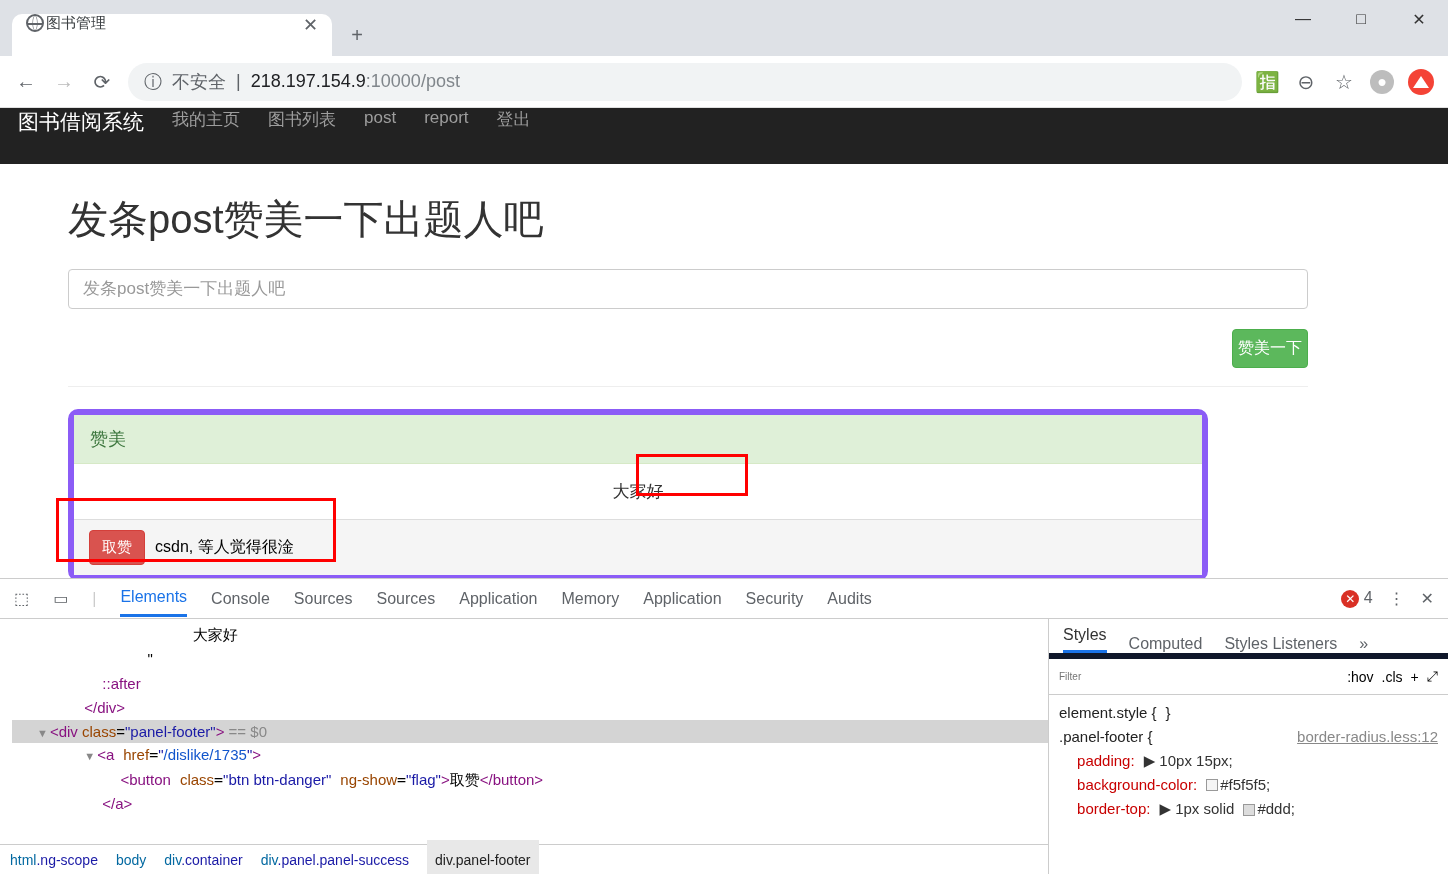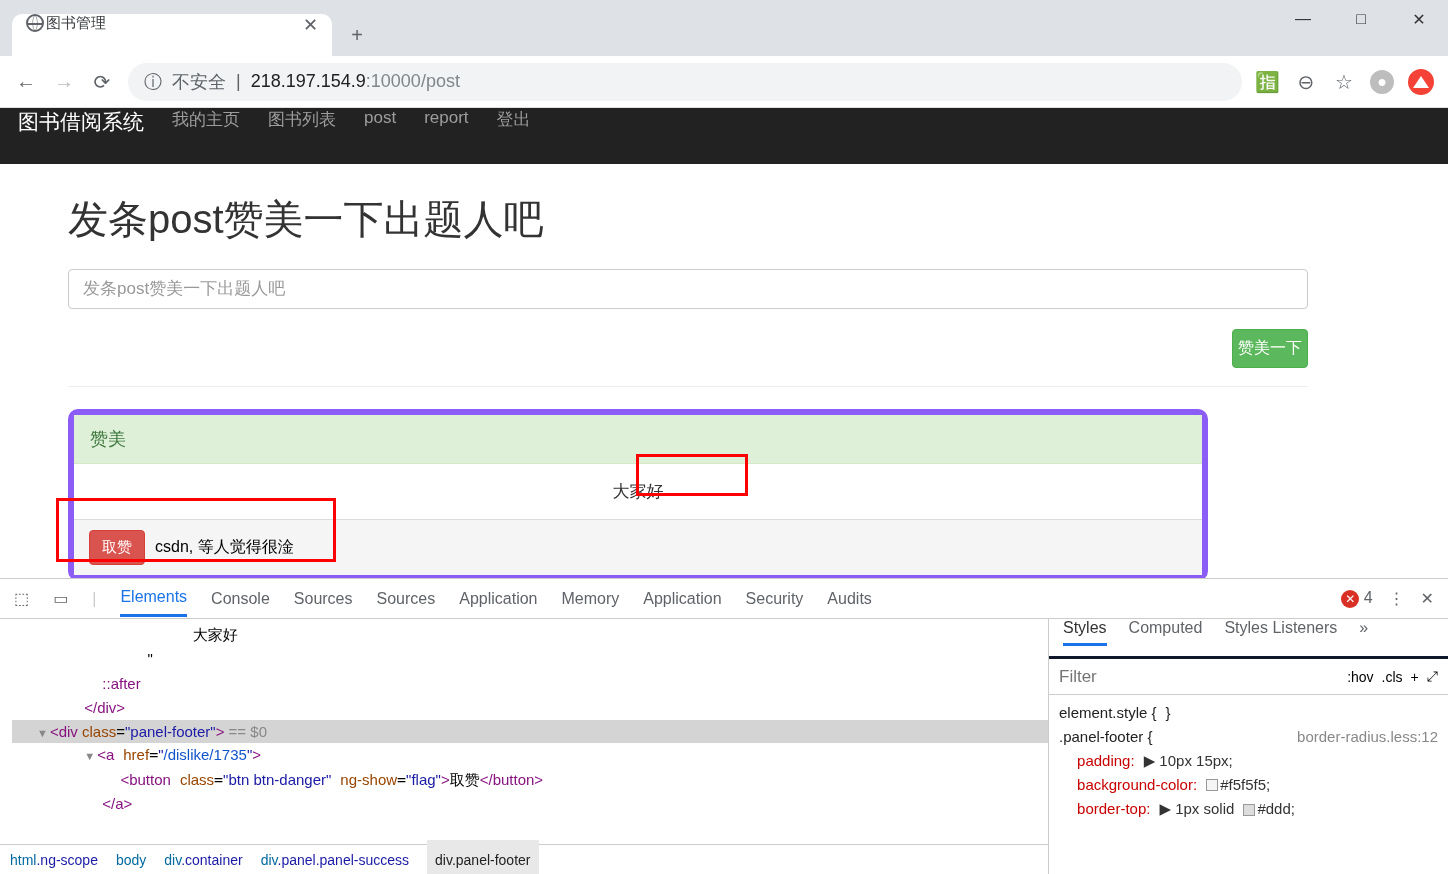--- a/index.html
+++ b/index.html
@@ -49,29 +49,29 @@
 .dt-code .v{color:#1a1aa6}
 .dt-code .lnk{color:#1155cc;}
 .dt-code .sel{background:#d4d4d4;display:block}
 .dt-code .dim{color:#888}
 .dt-crumbs{height:30px;border-top:1px solid #ccc;display:flex;align-items:center;font-size:14px;padding:0 10px;gap:18px;color:#5f6368}
 .dt-crumb{cursor:pointer}
 .dt-crumb .tg{color:#0369a1}
 .dt-crumb .cl{color:#1a1aa6}
 .dt-crumb.active{background:#e8e8e8;padding:12px 8px;color:#222}
 .dt-side{width:400px;border-left:1px solid #ccc;display:flex;flex-direction:column}
-.dt-stabs{height:40px;display:flex;align-items:flex-start;gap:22px;padding:0 14px;border-bottom:3px solid #0f172a;font-size:16px;color:#5f6368}
+.dt-stabs{height:40px;display:flex;align-items:flex-end;gap:22px;padding:0 14px;border-bottom:6px solid #0f172a;font-size:16px;color:#5f6368}
 .dt-stab.active{color:#333;border-bottom:3px solid #1a73e8;padding-bottom:6px}
 .dt-filter{height:36px;display:flex;align-items:center;padding:0 10px;border-bottom:1px solid #ccc;gap:8px;font-size:14px}
-.dt-filter input{flex:1;border:none;outline:none;font-size:17px}
+.dt-filter input{flex:1;border:none;outline:none;font-size:10px}
 .dt-styles{flex:1;font-family:Consolas,monospace;font-size:15px;line-height:1.55;padding:6px 10px;color:#333;overflow:hidden}
 .dt-styles .sel2{color:#222}
 .dt-styles .prop{color:#c80000}
 .dt-styles .val{color:#333}
-.dt-styles .src{color:#888;float:right;}
+.dt-styles .src{color:#888;float:right;text-decoration:underline}
 .dt-styles .sw{display:inline-block;width:12px;height:12px;border:1px solid #999;vertical-align:middle;margin-right:2px}
 .globe{width:18px;height:18px;border:2px solid #5f6368;border-radius:50%;position:relative;display:inline-block}
 .globe:before{content:"";position:absolute;inset:0;border-left:2px solid #5f6368;border-right:2px solid #5f6368;border-radius:50%;transform:scaleX(.4)}
 .globe:after{content:"";position:absolute;left:0;right:0;top:50%;border-top:2px solid #5f6368}
 .avatar{width:24px;height:24px;background:#bdbdbd;border-radius:50%;display:inline-flex;align-items:center;justify-content:center;color:#fff}
 .arrow-up{width:0;height:0;border-left:8px solid transparent;border-right:8px solid transparent;border-bottom:12px solid #fff;display:inline-block}
 .red-circ{width:26px;height:26px;background:#f44336;border-radius:50%;display:inline-flex;align-items:center;justify-content:center}
 .tri{color:#888;font-size:11px;margin-right:2px}
 </style>
 </head>

